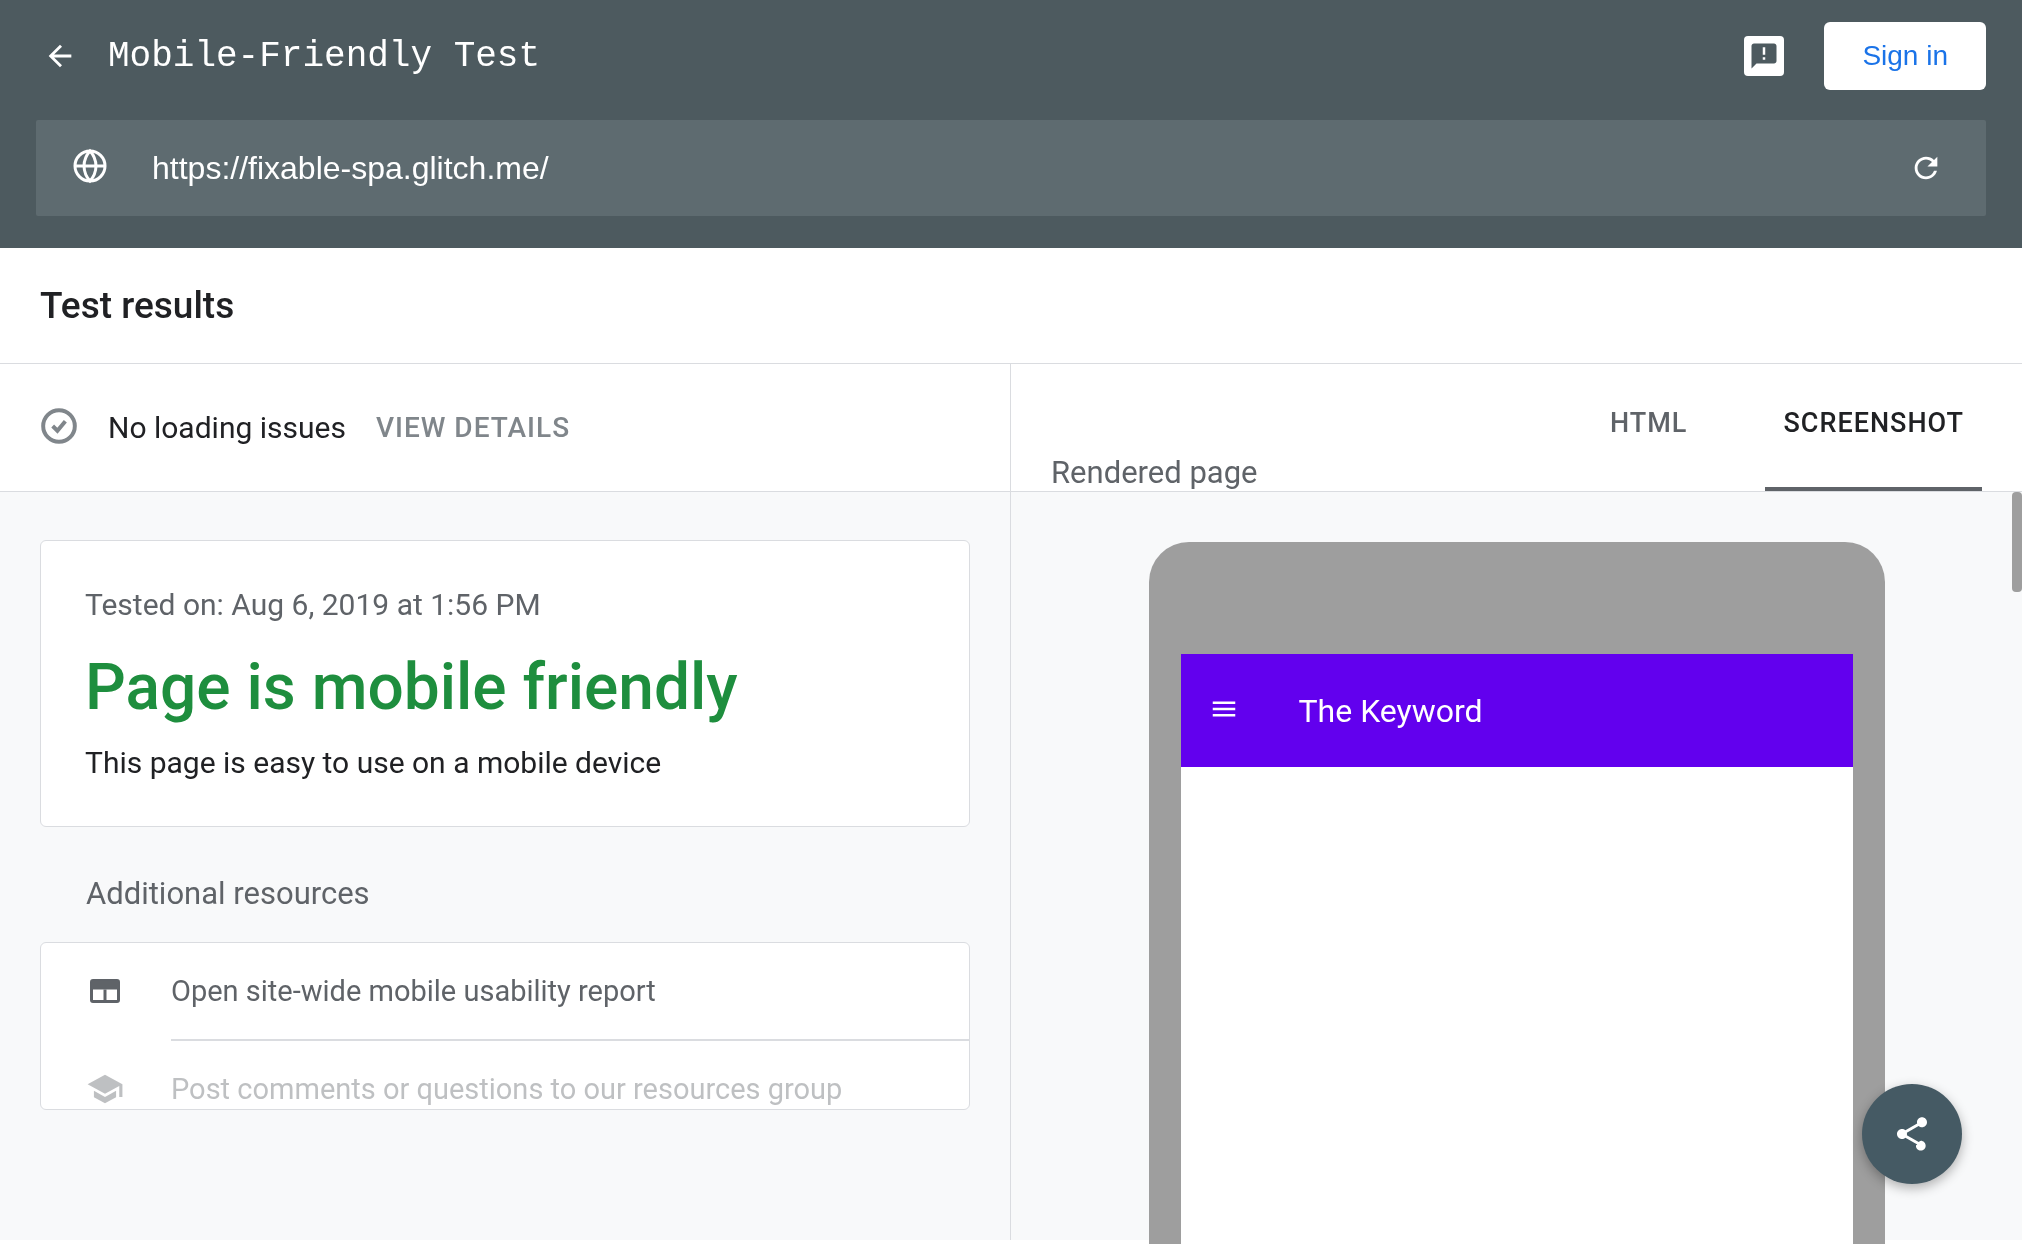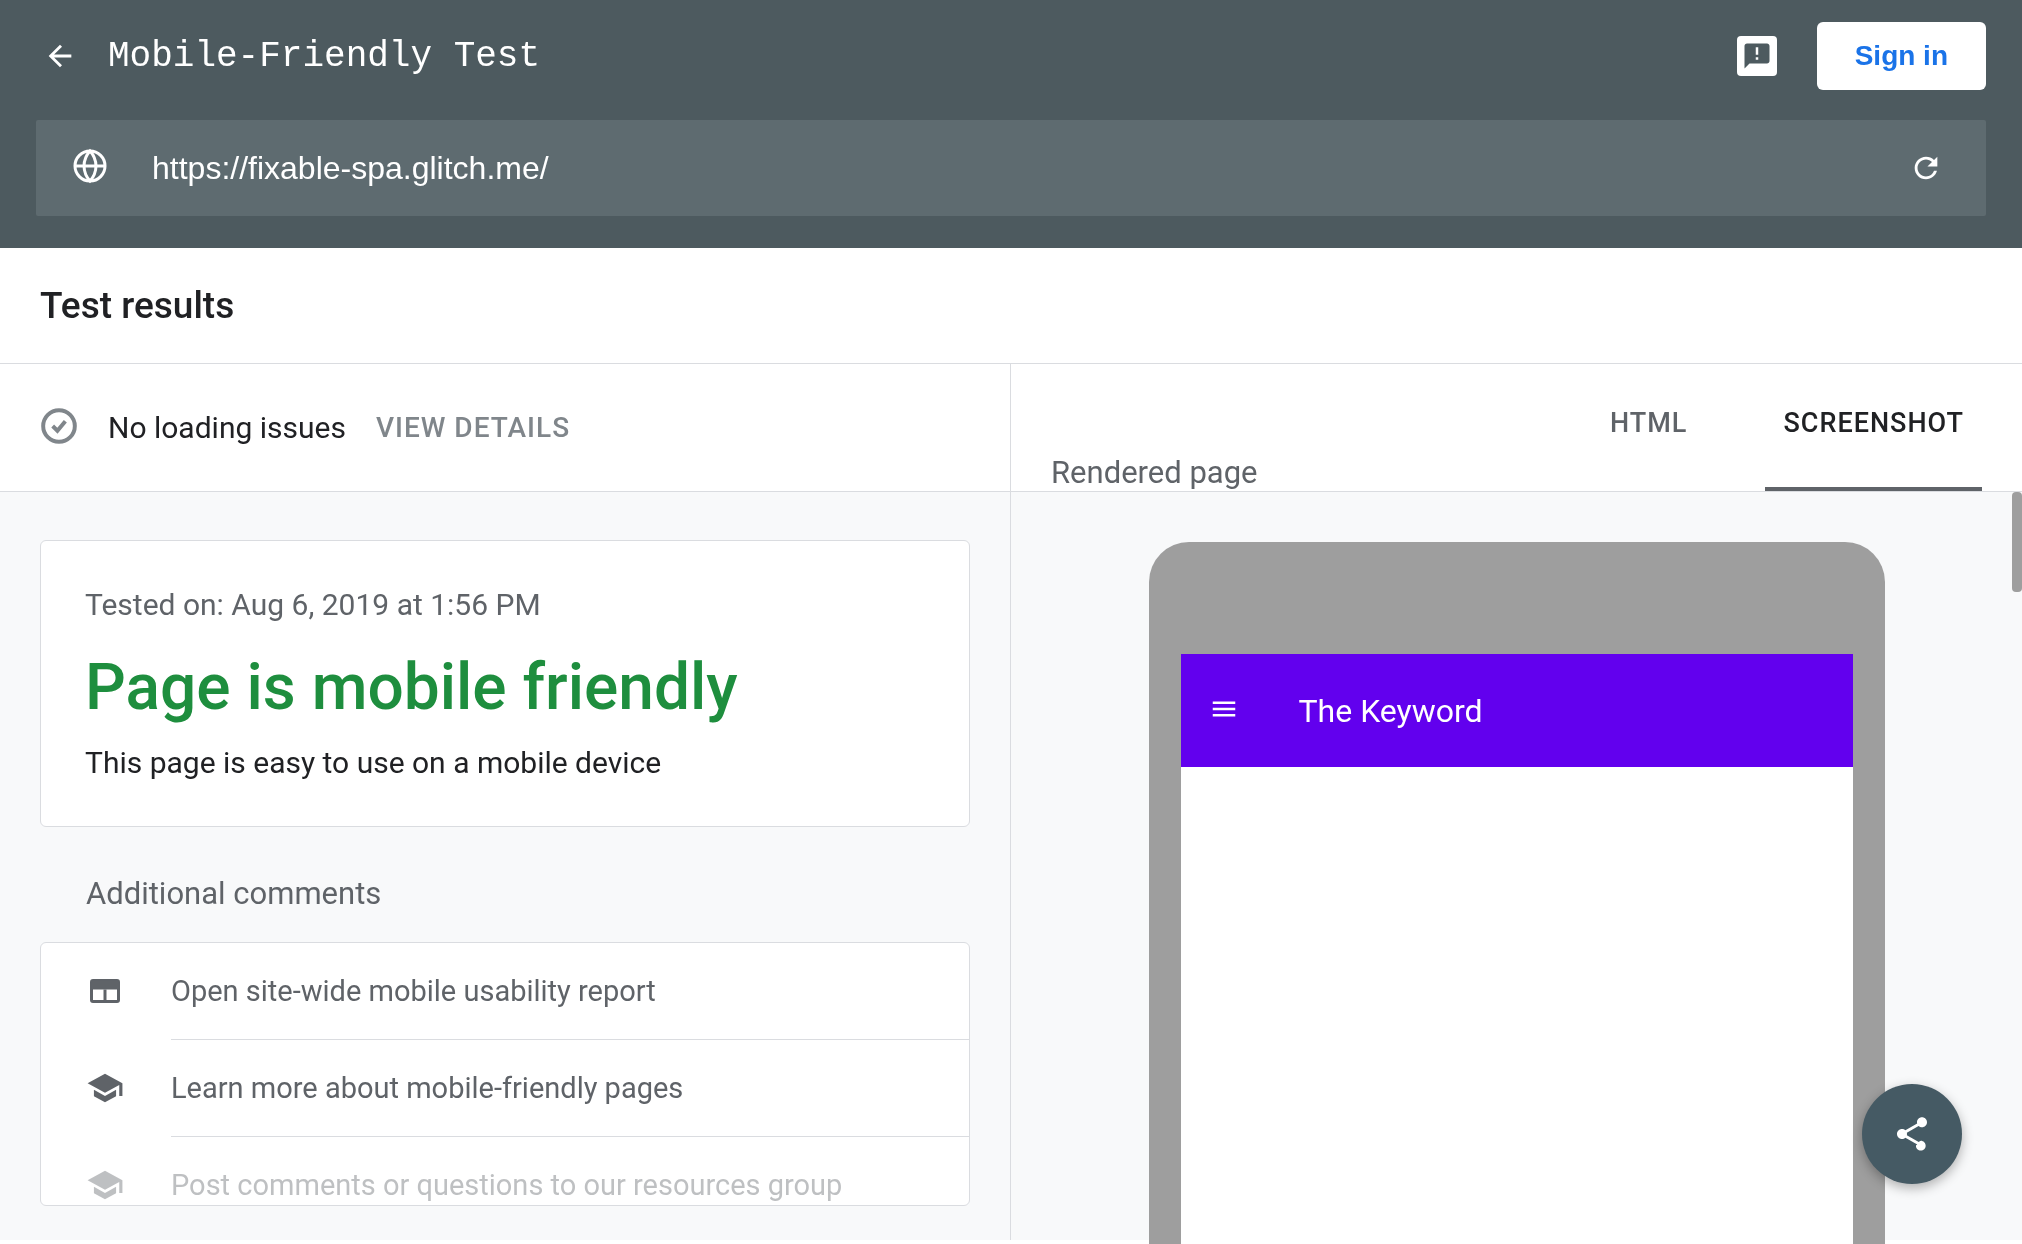--- a/index.html
+++ b/index.html
@@ -47,21 +47,21 @@
       align-items: center;
       justify-content: center;
       margin-right: 40px;
       position: relative;
       cursor: pointer;
     }
     .signin-btn {
       background: #fff;
       color: #1a73e8;
       font-size: 28px;
-      font-weight: 700;
+      font-weight: 400;
       padding: 18px 38px;
       border-radius: 6px;
       border: none;
       cursor: pointer;
     }
     .url-bar {
       background: #5e6b70;
       margin-top: 32px;
       height: 96px;
       display: flex;
@@ -320,43 +320,35 @@
       <span class="status-text">No loading issues</span>
       <span class="view-details">VIEW DETAILS</span>
     </div>
 
     <div class="result-card">
       <div class="tested-on">Tested on: Aug 6, 2019 at 1:56 PM</div>
       <div class="result-headline">Page is mobile friendly</div>
       <div class="result-sub">This page is easy to use on a mobile device</div>
     </div>
 
-    <div class="additional-title">Additional comments</div>
+    <div class="additional-title">Additional resources</div>
 
     <div class="resources-card">
       <div class="resource-row">
         <span class="resource-icon">
           <svg width="36" height="36" viewBox="0 0 24 24" fill="#5f6368">
               <path d="M19 4H5a2 2 0 0 0-2 2v12a2 2 0 0 0 2 2h14a2 2 0 0 0 2-2V6a2 2 0 0 0-2-2zm0 14H5V8h14v10zM5 6h6v1H5z" opacity="0"></path>
               <rect x="3" y="5" width="18" height="14" rx="1" fill="none" stroke="#5f6368" stroke-width="2"></rect>
               <rect x="3" y="5" width="18" height="6" fill="#5f6368"></rect>
               <line x1="12" y1="11" x2="12" y2="19" stroke="#5f6368" stroke-width="2"></line>
             </svg>
         </span>
         <span class="resource-text">Open site-wide mobile usability report</span>
       </div>
       <div class="resource-divider"></div>
-      <div class="resource-row">
-        <span class="resource-icon">
-          <svg width="38" height="38" viewBox="0 0 24 24" fill="#5f6368">
-              <path d="M5 13.18v4L12 21l7-3.82v-4L12 17l-7-3.82zM12 3 1 9l11 6 9-4.91V17h2V9L12 3z"></path>
-            </svg>
-        </span>
-        <span class="resource-text">Learn more about mobile-friendly pages</span>
-      </div>
       <div class="resource-divider"></div>
       <div class="resource-row" style="opacity:0.4;padding-bottom:0;">
         <span class="resource-icon">
           <svg width="38" height="38" viewBox="0 0 24 24" fill="#5f6368">
               <path d="M5 13.18v4L12 21l7-3.82v-4L12 17l-7-3.82zM12 3 1 9l11 6 9-4.91V17h2V9L12 3z"></path>
             </svg>
         </span>
         <span class="resource-text">Post comments or questions to our resources group</span>
       </div>
     </div>

